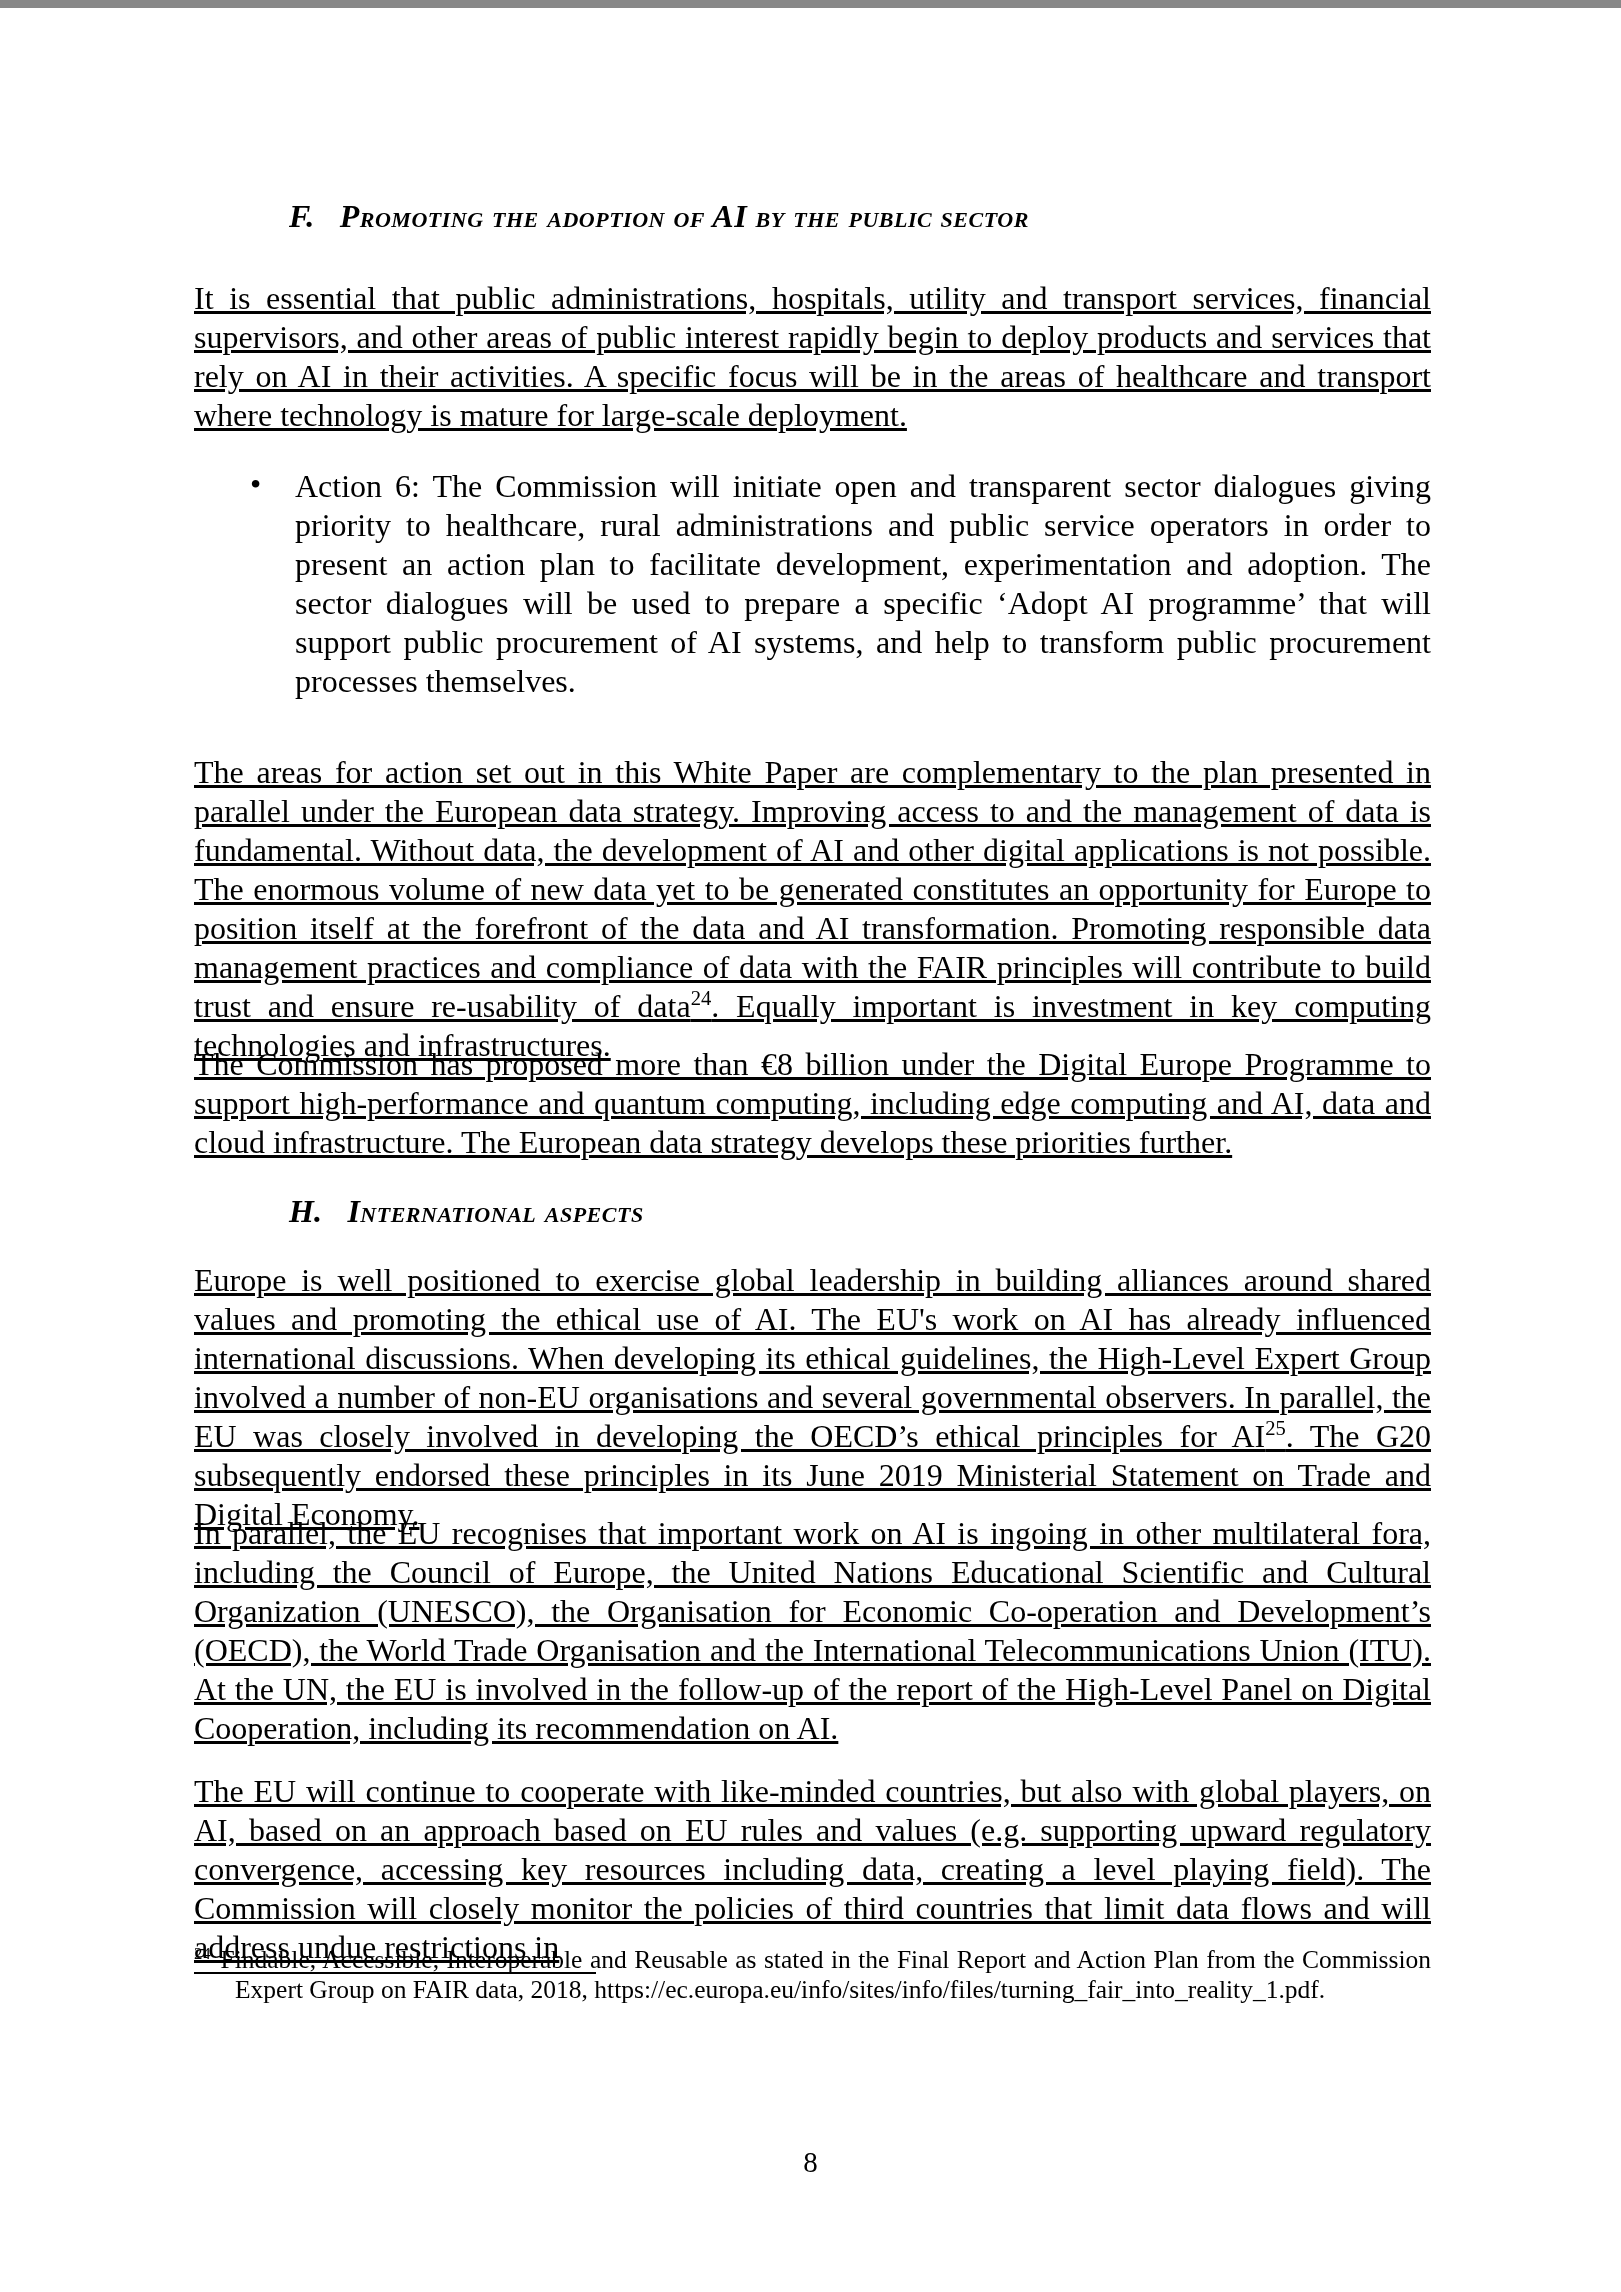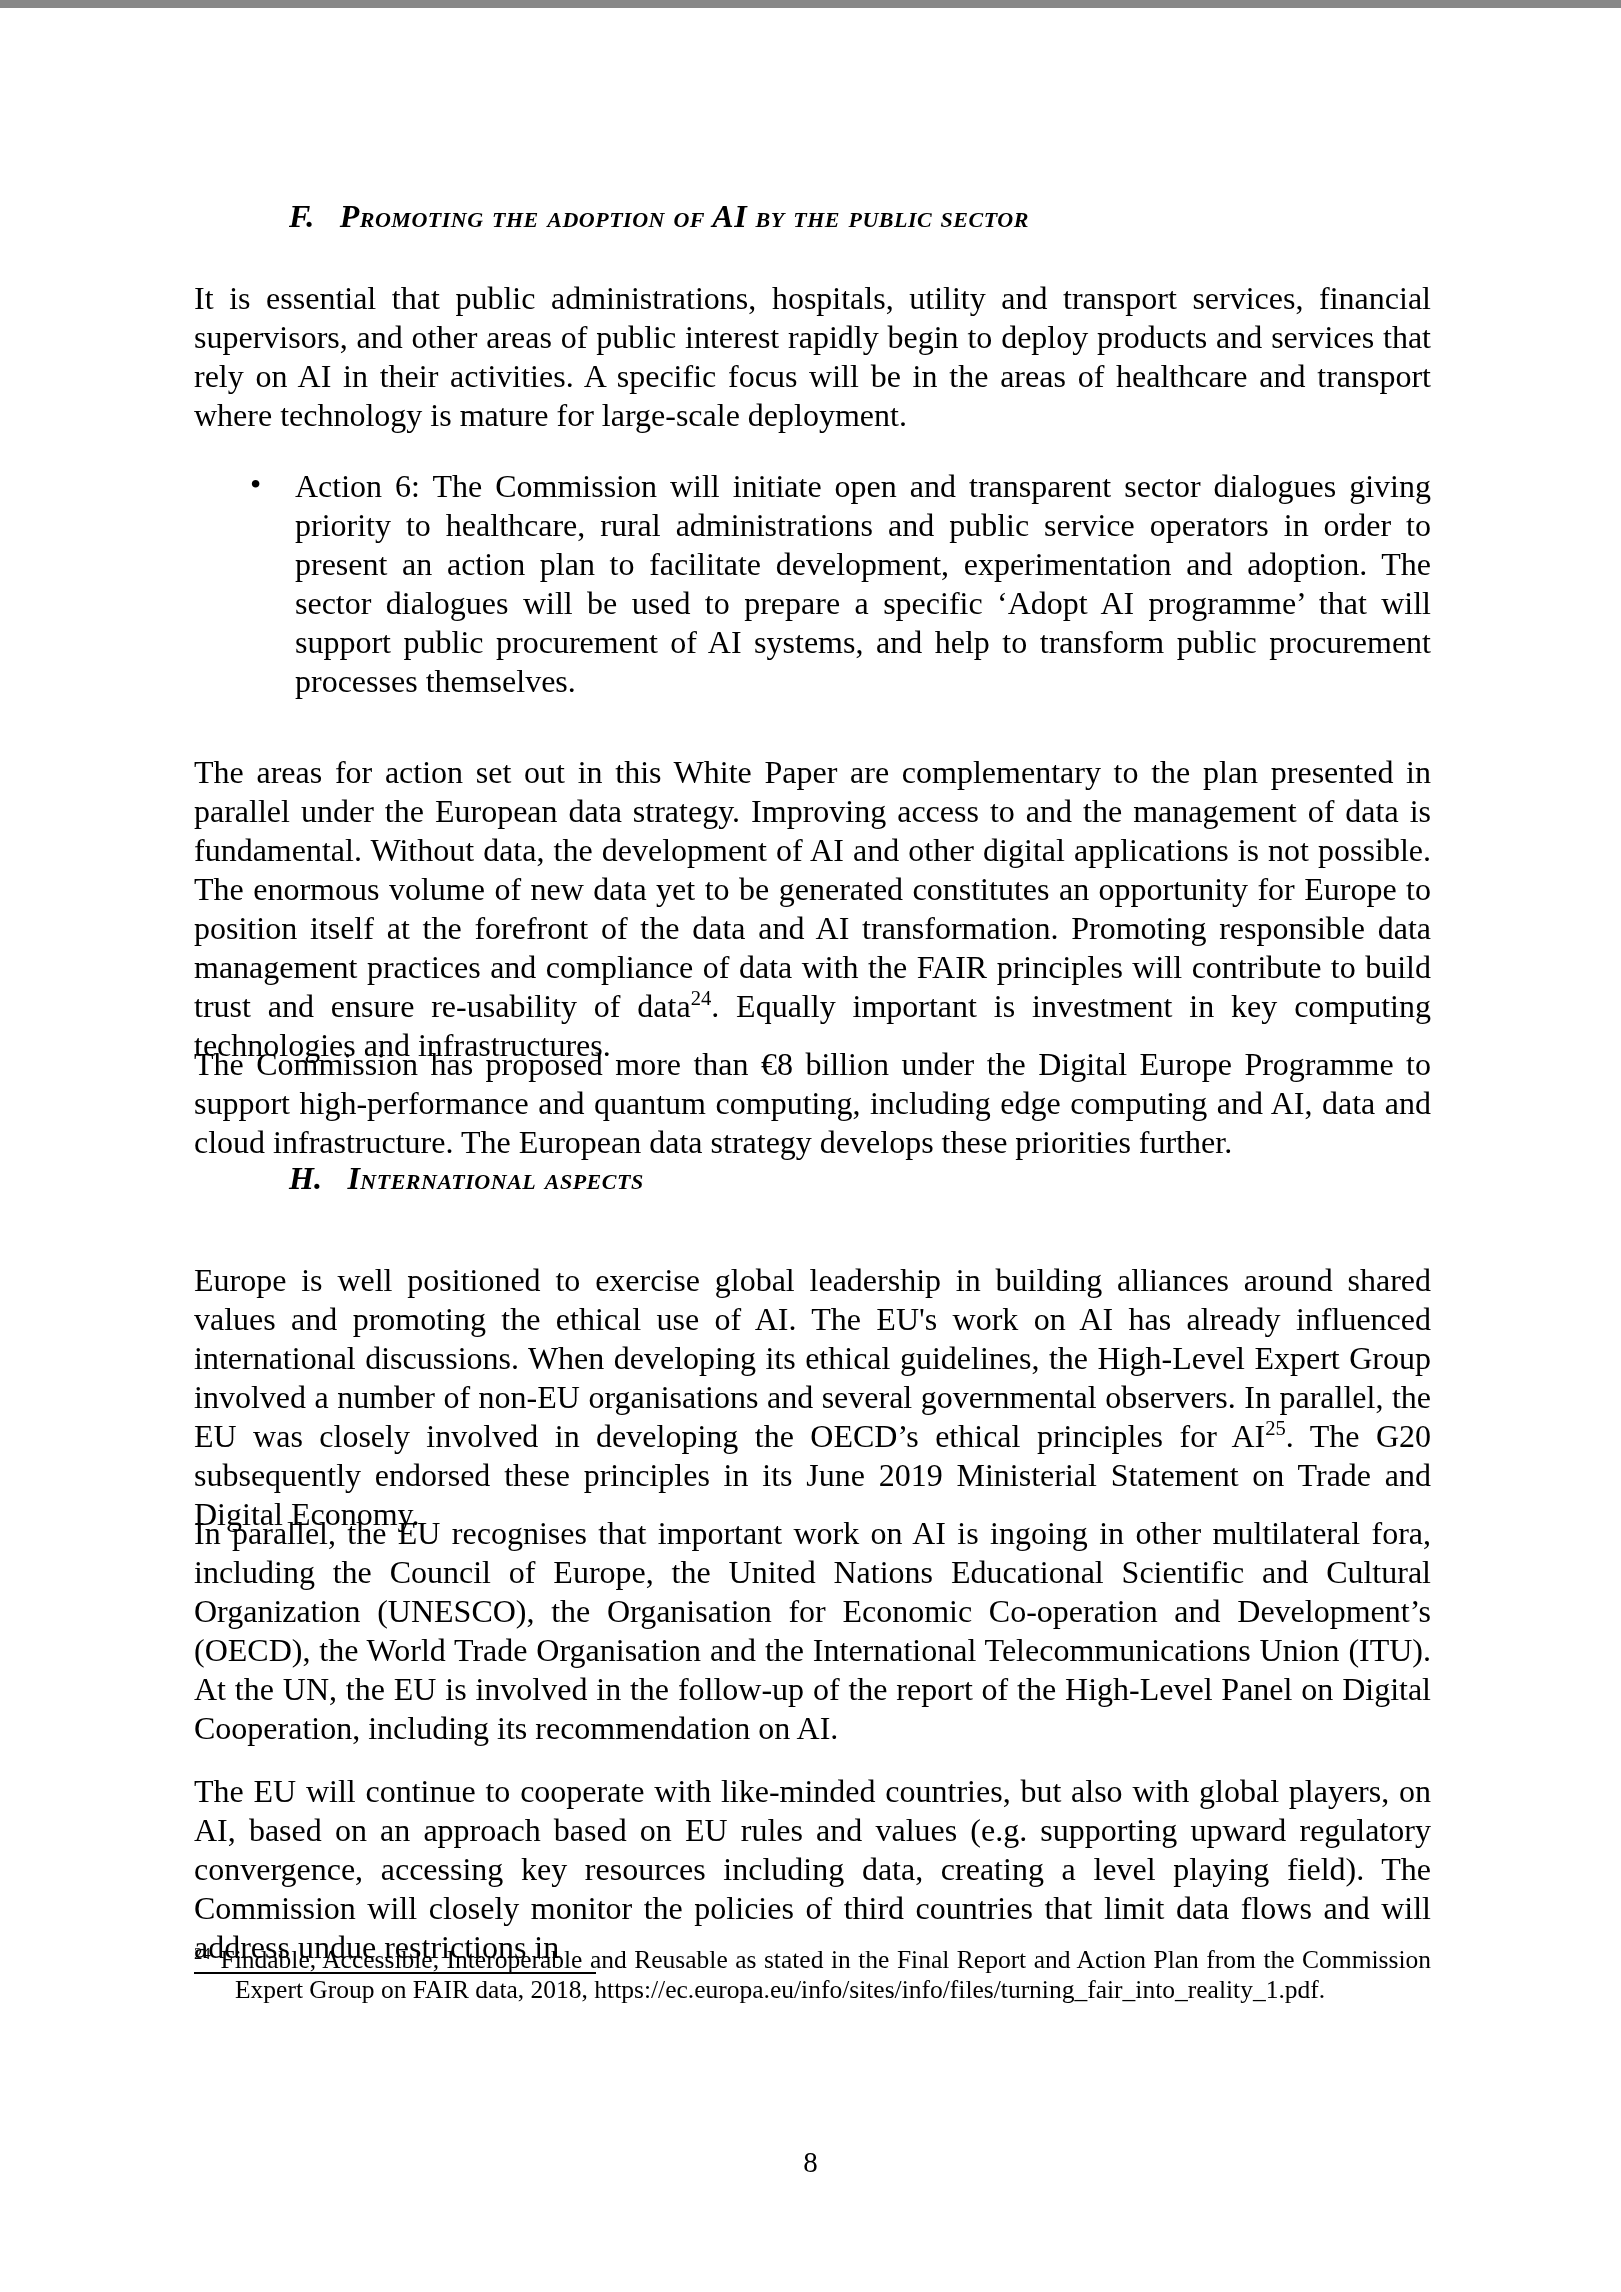--- a/index.html
+++ b/index.html
@@ -17,20 +17,21 @@
     font-size:32px; line-height:39px;
     font-weight:bold; font-style:italic;
     white-space:nowrap;
   }
   .sec-letter { display:inline-block; margin-right:25.5px; }
   .sec-title  { font-variant:small-caps; letter-spacing:0.5px; }
   .para {
     position:absolute; left:194px; width:1237px;
     font-size:32px; line-height:39px;
     text-align:justify;
+    text-decoration:underline;
   }
   .bullet-block {
     position:absolute; left:248px; width:1183px;
     font-size:32px; line-height:39px;
   }
   .bullet-marker { position:absolute; left:2px; top:-2px; font-style:normal; }
   .bullet-text { margin-left:47px; text-align:justify; }
   sup.ftref { font-size:20.6px; line-height:0; vertical-align:super; }
   .fn-divider {
     position:absolute; left:194px; top:1964px; width:402px;
@@ -61,21 +62,21 @@
   <div class="bullet-block" style="top:459px">
     <span class="bullet-marker">•</span>
     <div class="bullet-text">Action 6: The Commission will initiate open and transparent sector dialogues giving priority to healthcare, rural administrations and public service operators in order to present an action plan to facilitate development, experimentation and adoption. The sector dialogues will be used to prepare a specific ‘Adopt AI programme’ that will support public procurement of AI systems, and help to transform public procurement processes themselves.</div>
   </div>
 
 
   <div class="para" style="top:745px"><span>The areas for action set out in this White Paper are complementary to the plan presented in parallel under the European data strategy. Improving access to and the management of data is fundamental. Without data, the development of AI and other digital applications is not possible. The enormous volume of new data yet to be generated constitutes an opportunity for Europe to position itself at the forefront of the data and AI transformation. Promoting responsible data management practices and compliance of data with the FAIR principles will contribute to build trust and ensure re-usability of data</span><sup class="ftref">24</sup><span>. Equally important is investment in key computing technologies and infrastructures.</span></div>
 
   <div class="para" style="top:1037px">The Commission has proposed more than €8 billion under the Digital Europe Programme to support high-performance and quantum computing, including edge computing and AI, data and cloud infrastructure. The European data strategy develops these priorities further.</div>
 
-  <div class="sec-heading" style="top:1151px">
+  <div class="sec-heading" style="top:1184px">
     <span class="sec-letter">H.</span><span class="sec-title">International aspects</span>
   </div>
 
   <div class="para" style="top:1253px"><span>Europe is well positioned to exercise global leadership in building alliances around shared values and promoting the ethical use of AI.  The EU's work on AI has already influenced international discussions. When developing its ethical guidelines, the High-Level Expert Group involved a number of non-EU organisations and several governmental observers. In parallel, the EU was closely involved in developing the OECD’s ethical principles for AI</span><sup class="ftref">25</sup><span>.  The G20 subsequently endorsed these principles in its June 2019 Ministerial Statement on Trade and Digital Economy.</span></div>
 
   <div class="para" style="top:1506px">In parallel, the EU recognises that important work on AI is ingoing in other multilateral fora, including the Council of Europe, the United Nations Educational Scientific and Cultural Organization (UNESCO), the Organisation for Economic Co-operation and Development’s (OECD), the World Trade Organisation and the International Telecommunications Union (ITU). At the UN, the EU is involved in the follow-up of the report of the High-Level Panel on Digital Cooperation, including its recommendation on AI.</div>
 
   <div class="para" style="top:1764px">The EU will continue to cooperate with like-minded countries, but also with global players, on AI, based on an approach based on EU rules and values (e.g. supporting upward regulatory convergence, accessing key resources including data, creating a level playing field). The Commission will closely monitor the policies of third countries that limit data flows and will address undue restrictions in</div>
 
   <div class="fn-divider"></div>

